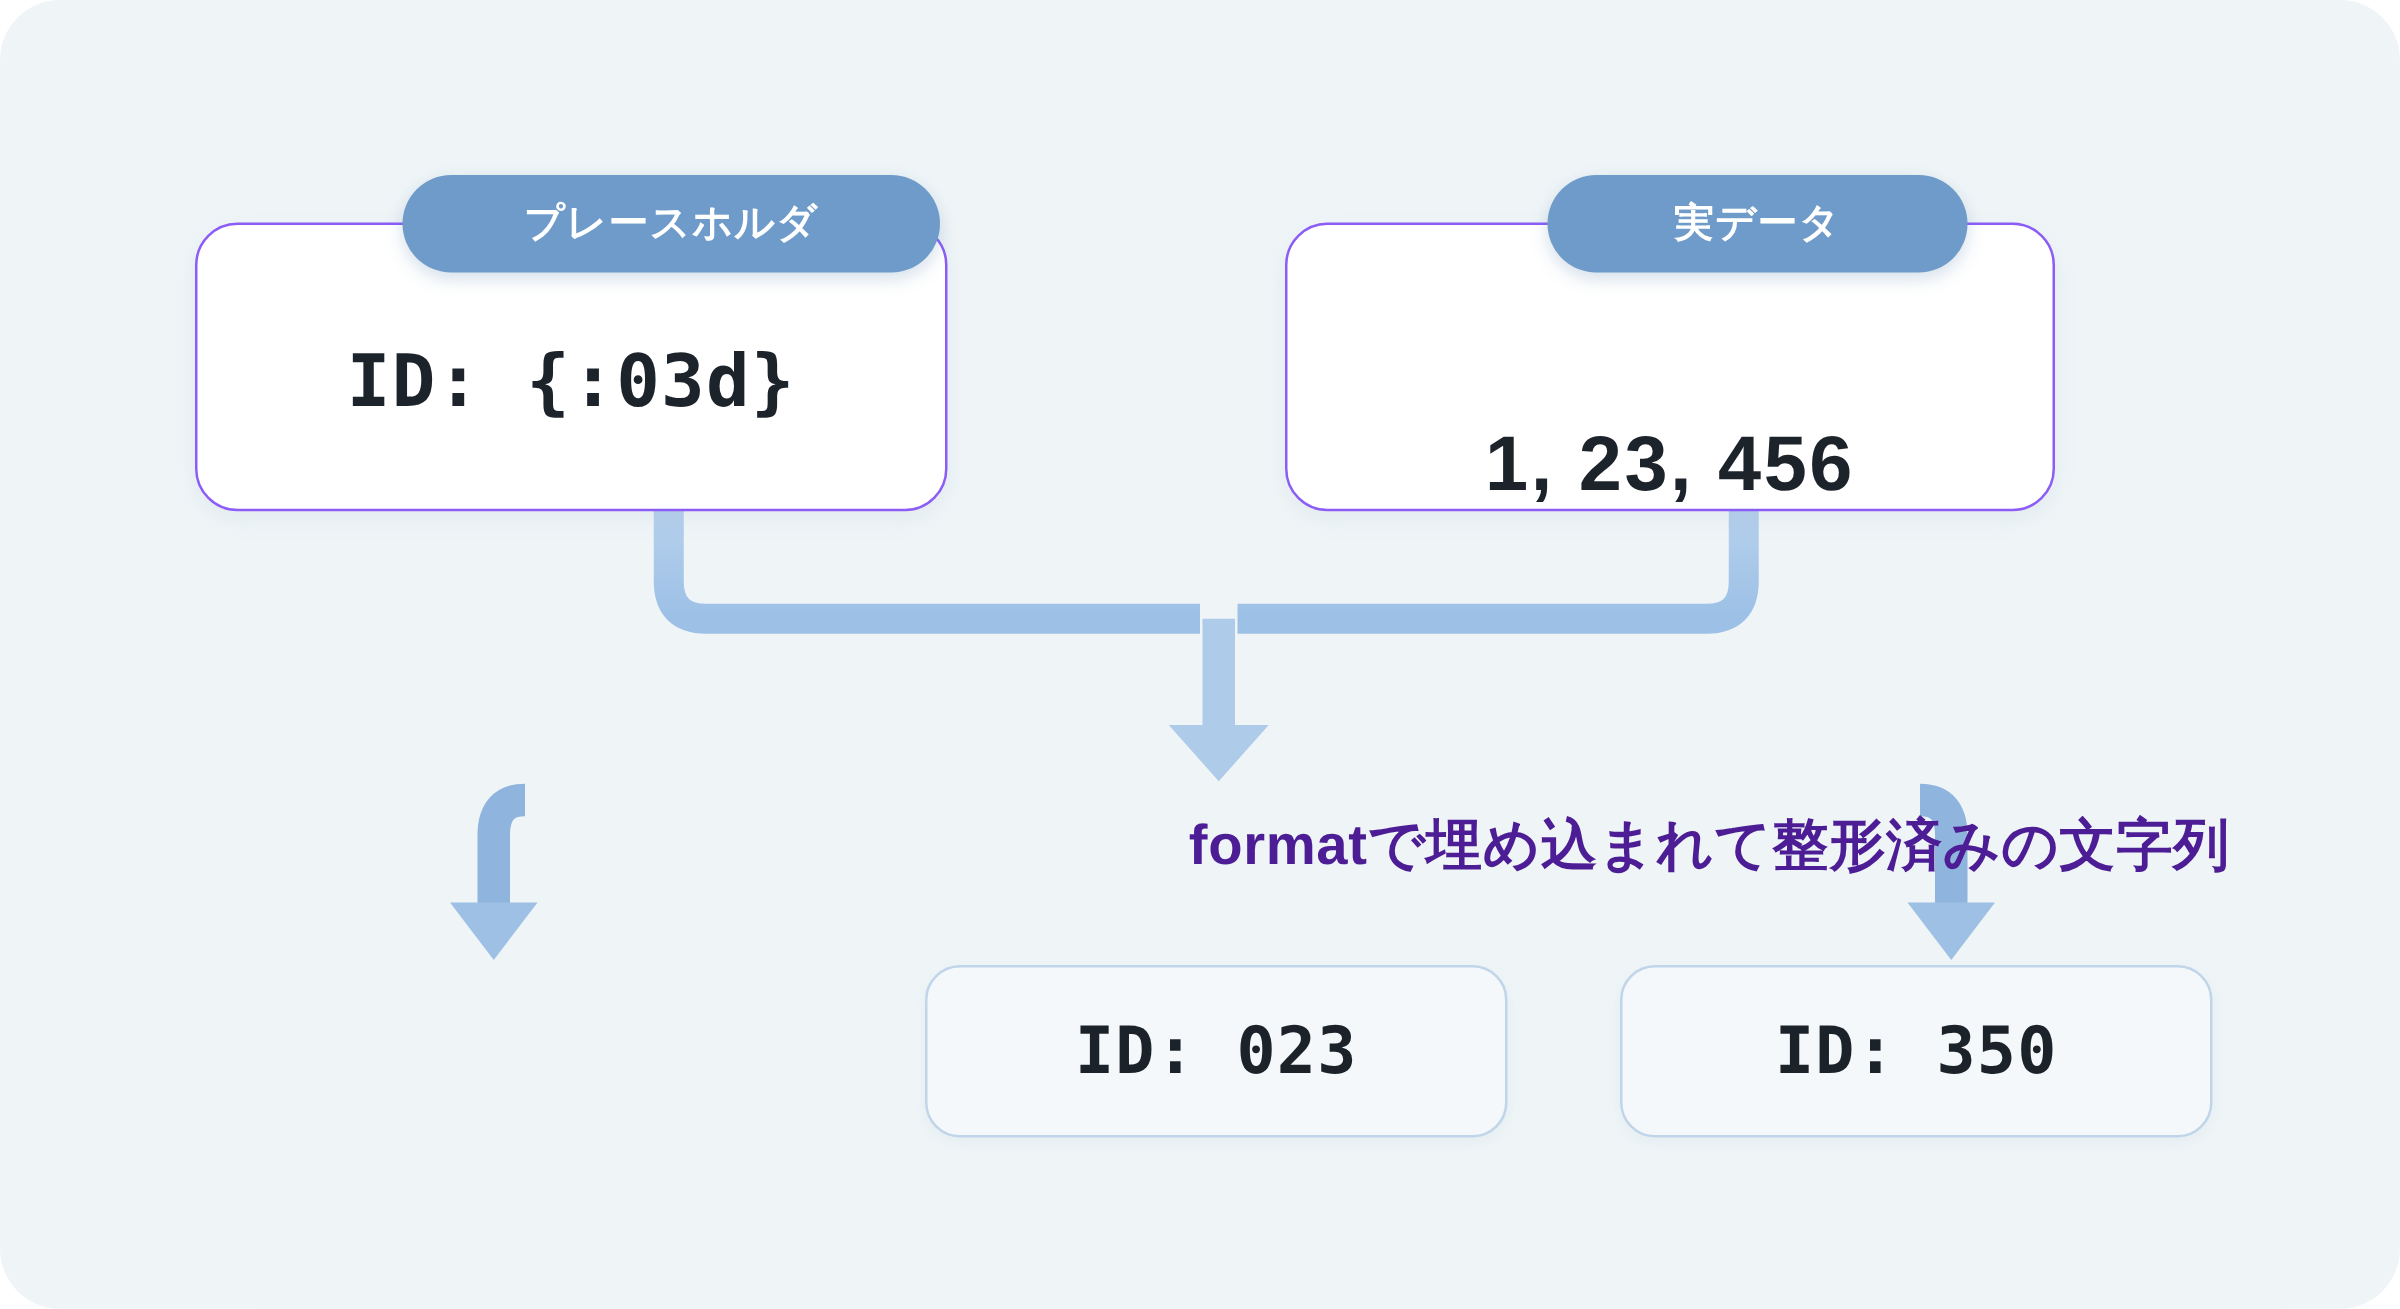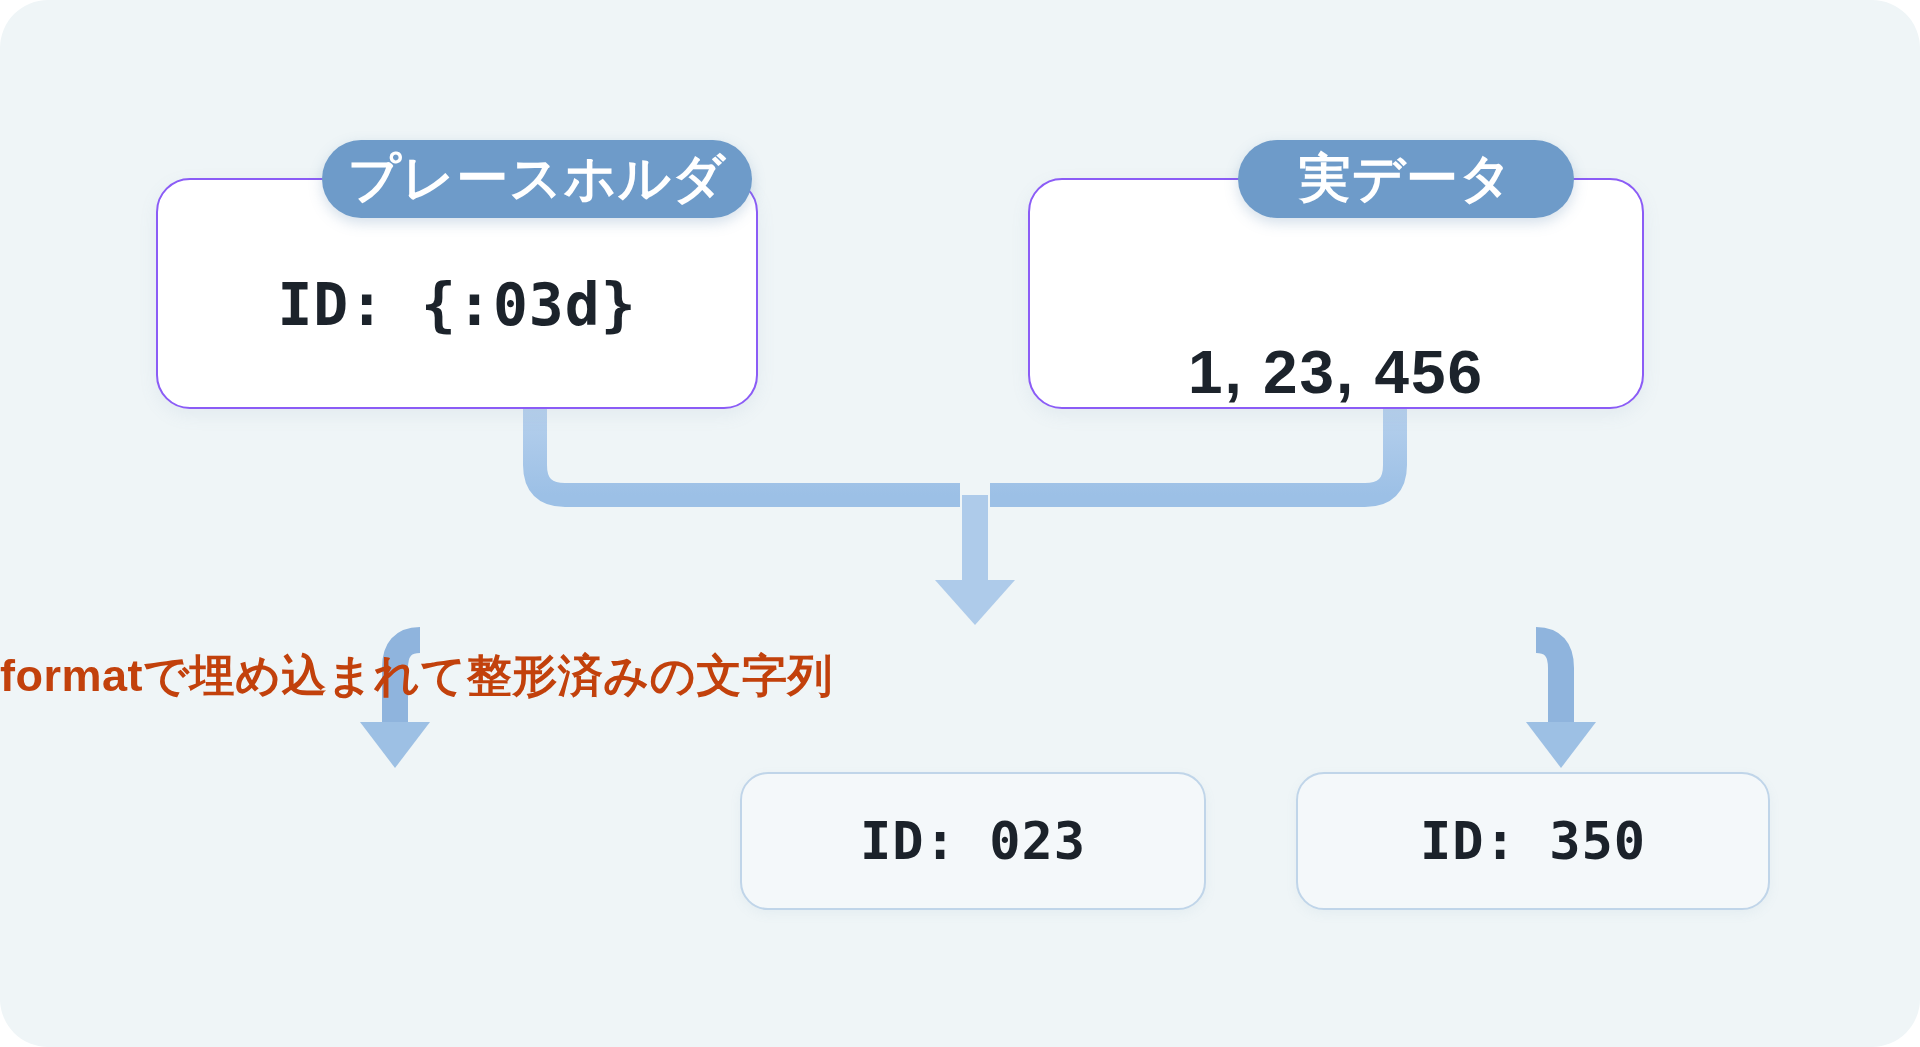--- a/index.html
+++ b/index.html
@@ -47,38 +47,38 @@
     font-size:62px;
     letter-spacing:2px;
   }
 
   
   .pill{
     position:absolute;
     background:#6e9bc9;
     color:#ffffff;
     border-radius:999px;
-    font-size:52px;
+    font-size:32px;
     font-weight:700;
     letter-spacing:1px;
     display:flex;align-items:center;justify-content:center;
     box-shadow:0 5px 14px rgba(90,130,175,.26);
     white-space:nowrap;
   }
   #pill-placeholder{ left:322px; top:140px; width:430px; height:78px; }
   #pill-data{        left:1238px;top:140px; width:336px; height:78px; }
 
   
   #caption{
     position:absolute;
     left:0;top:646px;width:1784px;
-    text-align:left;
+    text-align:right;
     font-size:45px;
     font-weight:700;
-    color:#c2410c;
+    color:#4c1d95;
     letter-spacing:.5px;
     white-space:nowrap;
   }
 
   
   .res-card{
     position:absolute;
     top:772px;height:134px;
     background:#f4f8fa;
     border:2px solid #c0d5e9;

